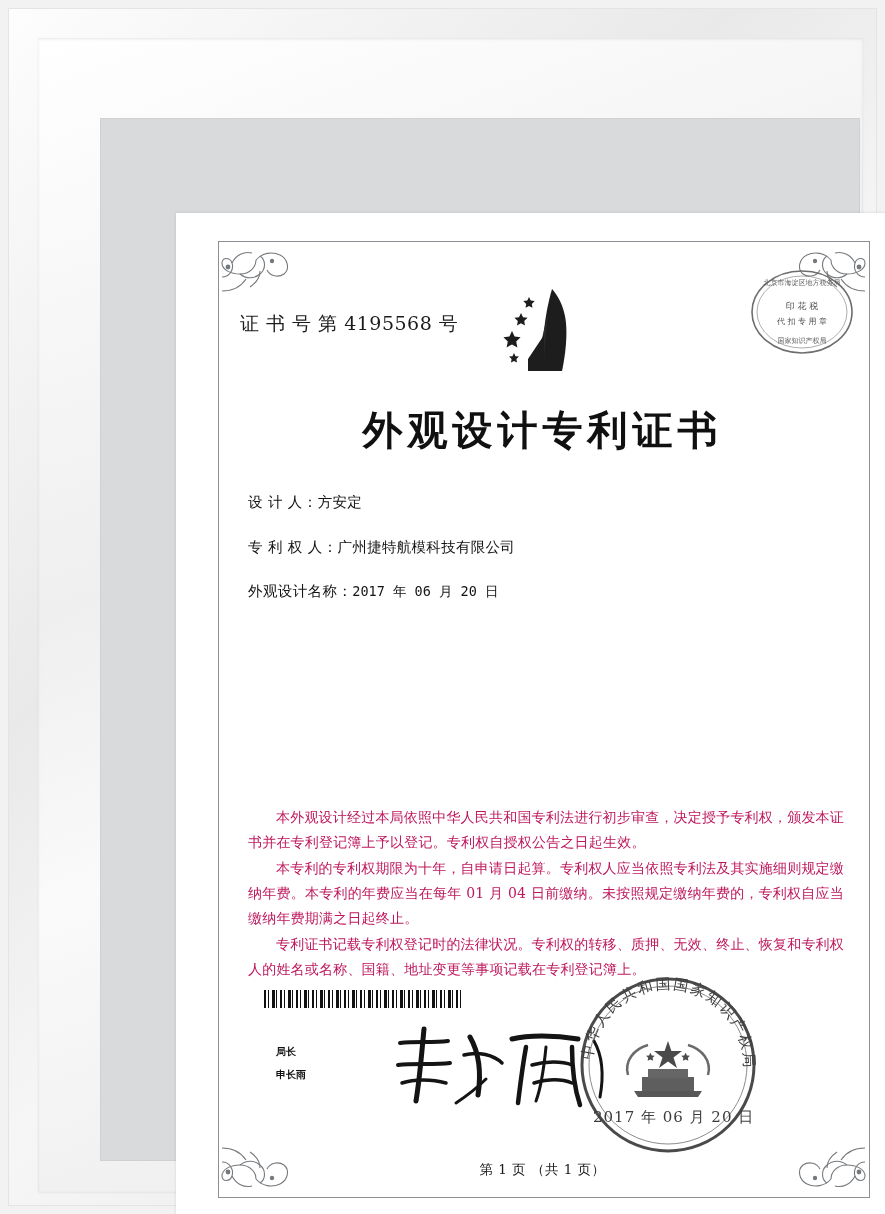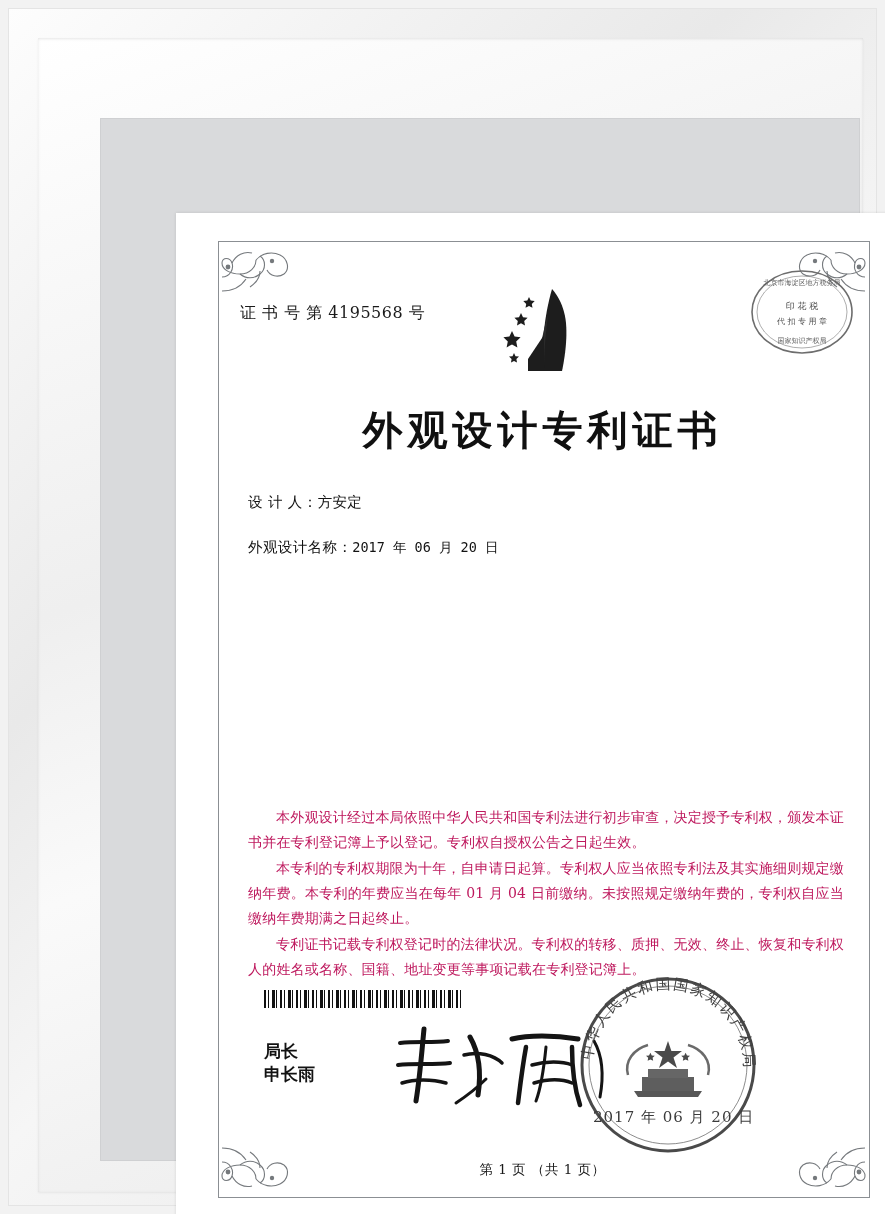--- a/index.html
+++ b/index.html
@@ -66,22 +66,22 @@
   }
   .corner svg { width: 100%; height: 100%; display: block; }
   .corner.tl { left: 44px;  top: 30px; }
   .corner.tr { left: 613px; top: 30px; transform: scaleX(-1); }
   .corner.bl { left: 44px;  top: 923px; transform: scaleY(-1); }
   .corner.br { left: 613px; top: 923px; transform: scale(-1,-1); }
 
   
   .cert-no {
     position: absolute;
-    left: 64px; top: 90px;
-    font-size: 16px;
+    left: 64px; top: 98px;
+    font-size: 19px;
     letter-spacing: 0.5px;
     color: #1b1b1b;
     font-family: "DejaVu Serif", serif;
     white-space: nowrap;
   }
   .emblem {
     position: absolute;
     left: 312px; top: 62px;
     width: 120px; height: 110px;
   }
@@ -161,22 +161,22 @@
       #111 0px, #111 2px, #fff 2px, #fff 4px,
       #111 4px, #111 5px, #fff 5px, #fff 8px,
       #111 8px, #111 11px, #fff 11px, #fff 12px,
       #111 12px, #111 13px, #fff 13px, #fff 16px
     );
   }
 
   
   .sig-label {
     position: absolute;
-    left: 88px; top: 827px;
-    font-size: 17px;
+    left: 100px; top: 827px;
+    font-size: 10px;
     line-height: 23px;
     font-weight: bold;
     color: #121212;
     font-family: "DejaVu Serif", serif;
   }
   .signature {
     position: absolute;
     left: 210px; top: 808px;
     width: 230px; height: 90px;
   }
@@ -304,20 +304,24 @@
               <text x="54" y="76" text-anchor="middle" font-family="DejaVu Serif, serif" font-size="7" fill="#5e5e5e">国家知识产权局</text>
             </svg>
           </div>
 
           <div class="title">外观设计专利证书</div>
 
           <div class="fields">
             <div class="field">
               <span class="lbl">设    计    人：</span>
               <span class="val">方安定</span>
+            </div>
+            <div class="field">
+              <span class="lbl">专 利 权 人：</span>
+              <span class="val">广州捷特航模科技有限公司</span>
             </div>
             <div class="field">
               <span class="lbl">外观设计名称：</span>
               <span class="val mono">2017 年 06 月 20 日</span>
             </div>
           </div>
 
           <div class="body-text">
             <p>本外观设计经过本局依照中华人民共和国专利法进行初步审查，决定授予专利权，颁发本证书并在专利登记簿上予以登记。专利权自授权公告之日起生效。</p>
             <p>本专利的专利权期限为十年，自申请日起算。专利权人应当依照专利法及其实施细则规定缴纳年费。本专利的年费应当在每年 01 月 04 日前缴纳。未按照规定缴纳年费的，专利权自应当缴纳年费期满之日起终止。</p>

